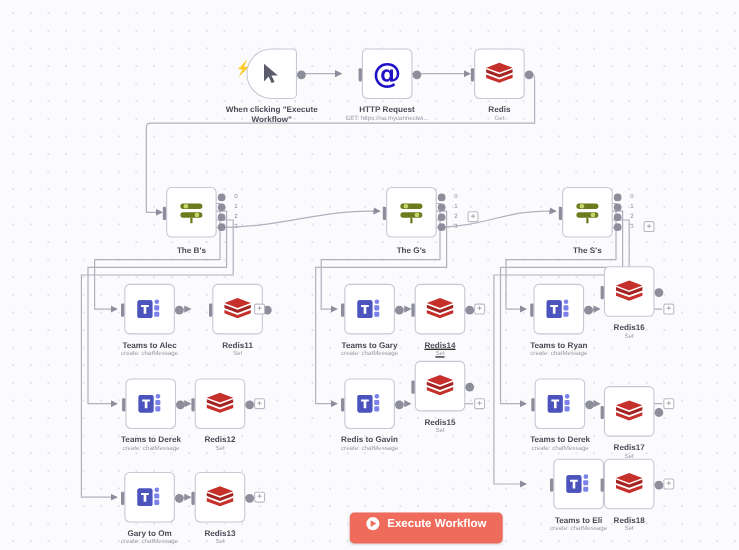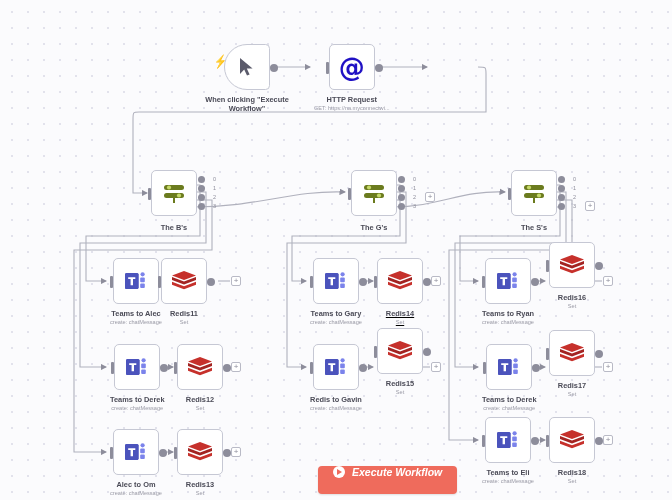--- a/index.html
+++ b/index.html
@@ -93,30 +93,29 @@
   }
   .icon-at {
     font-size: 26px; color: #2011c4; font-weight: bold; line-height: 26px;
     font-family: "DejaVu Sans", sans-serif;
   }
 
   
   #execute-btn {
     position: absolute;
     left: 318px; top: 466px;
-    height: 28px; padding: 0 15px;
+    height: 28px; padding: 12px 15px;
     background: #ef6b5c;
     color: #ffffff;
     border: none; border-radius: 4px;
-    display: flex; align-items: flex-start; gap: 7px;
+    display: flex; align-items: flex-end; gap: 7px;
     font-size: 10.5px; font-weight: bold;
     font-family: "Liberation Sans", sans-serif;
     cursor: pointer;
     box-shadow: 0 1px 2px rgba(0,0,0,0.12);
-    font-style: italic;
   }
   #execute-btn .play {
     width: 12px; height: 12px; border-radius: 50%;
     background: #fff;
     display: flex; align-items: center; justify-content: center;
   }
   #execute-btn .play::after {
     content: ""; width: 0; height: 0;
     border-top: 3.2px solid transparent;
     border-bottom: 3.2px solid transparent;
@@ -201,20 +200,33 @@
   <div class="node" style="left:314px; top:44px;">
     <div class="node-box">
       <span class="port-in"></span>
       <span class="icon-at">@</span>
       <span class="port-out"></span>
     </div>
     <div class="node-label">HTTP Request</div>
     <div class="node-sub">GET: https://na.myconnectwi...</div>
   </div>
 
+  <div class="node" style="left:431px; top:44px;">
+    <div class="node-box">
+      <span class="port-in"></span>
+      <svg width="26" height="22" viewBox="0 0 26 22">
+        <path d="M13,1 L25,5.5 L13,10 L1,5.5 Z" fill="#c6302b"></path>
+        <path d="M1,7 L13,11.5 L25,7 L25,10 L13,14.5 L1,10 Z" fill="#a32422"></path>
+        <path d="M1,11.8 L13,16.3 L25,11.8 L25,14.8 L13,19.3 L1,14.8 Z" fill="#c6302b"></path>
+      </svg>
+      <span class="port-out"></span>
+    </div>
+    <div class="node-label">Redis</div>
+    <div class="node-sub">Get</div>
+  </div>
 
   <div class="node switch" style="left:151px; top:170px;justify-content:flex-end;">
     <div class="node-box">
       <span class="port-in"></span>
       <svg width="26" height="24" viewBox="0 0 26 24">
         <rect x="3" y="4" width="20" height="5" rx="2.5" fill="#6b7b1e"></rect>
         <circle cx="8" cy="6.5" r="2.1" fill="#c6d86a"></circle>
         <rect x="3" y="12" width="20" height="5" rx="2.5" fill="#6b7b1e"></rect>
         <circle cx="18" cy="14.5" r="2.1" fill="#c6d86a"></circle>
         <rect x="12" y="17" width="2" height="5" fill="#6b7b1e"></rect>
@@ -287,21 +299,21 @@
             <path d="M4.2 7.2 H11.3 V9 H9 V15.2 H6.6 V9 H4.2 Z" fill="#ffffff"></path>
             <circle cx="18.6" cy="4.3" r="2.1" fill="#7b83eb"></circle>
             <rect x="16.2" y="7.6" width="4.6" height="4.6" rx="1" fill="#7b83eb"></rect>
             <rect x="16.2" y="13.4" width="4.6" height="4.6" rx="1" fill="#7b83eb"></rect>
           </svg>
           <span class="port-out"></span>
         </div>
         <div class="node-label">Teams to Alec</div>
         <div class="node-sub">create: chatMessage</div>
       </div>
-      <div class="node" style="left: 161px; top: 258px; justify-content: flex-end;">
+      <div class="node" style="left: 193px; top: 258px; justify-content: flex-end;">
         <div class="node-box">
           <span class="port-in"></span>
           <svg width="26" height="22" viewBox="0 0 26 22">
             <path d="M13,1 L25,5.5 L13,10 L1,5.5 Z" fill="#c6302b"></path>
             <path d="M1,7 L13,11.5 L25,7 L25,10 L13,14.5 L1,10 Z" fill="#a32422"></path>
             <path d="M1,11.8 L13,16.3 L25,11.8 L25,14.8 L13,19.3 L1,14.8 Z" fill="#c6302b"></path>
           </svg>
           <span class="port-out"></span>
         </div>
         <div class="node-label">Redis11</div>
@@ -344,21 +356,21 @@
           <svg width="24" height="22" viewBox="0 0 24 22">
             <rect x="1" y="3" width="13.5" height="16" rx="1.6" fill="#5059c9"></rect>
             <rect x="1" y="3" width="13.5" height="16" rx="1.6" fill="#4b53bc"></rect>
             <path d="M4.2 7.2 H11.3 V9 H9 V15.2 H6.6 V9 H4.2 Z" fill="#ffffff"></path>
             <circle cx="18.6" cy="4.3" r="2.1" fill="#7b83eb"></circle>
             <rect x="16.2" y="7.6" width="4.6" height="4.6" rx="1" fill="#7b83eb"></rect>
             <rect x="16.2" y="13.4" width="4.6" height="4.6" rx="1" fill="#7b83eb"></rect>
           </svg>
           <span class="port-out"></span>
         </div>
-        <div class="node-label">Alec to Om</div>
+        <div class="node-label">Gary to Om</div>
         <div class="node-sub">create: chatMessage</div>
       </div>
       <div class="node" style="left: 177px; top: 429px;">
         <div class="node-box">
           <span class="port-in"></span>
           <svg width="26" height="22" viewBox="0 0 26 22">
             <path d="M13,1 L25,5.5 L13,10 L1,5.5 Z" fill="#c6302b"></path>
             <path d="M1,7 L13,11.5 L25,7 L25,10 L13,14.5 L1,10 Z" fill="#a32422"></path>
             <path d="M1,11.8 L13,16.3 L25,11.8 L25,14.8 L13,19.3 L1,14.8 Z" fill="#c6302b"></path>
           </svg>
@@ -467,35 +479,35 @@
             <path d="M4.2 7.2 H11.3 V9 H9 V15.2 H6.6 V9 H4.2 Z" fill="#ffffff"></path>
             <circle cx="18.6" cy="4.3" r="2.1" fill="#7b83eb"></circle>
             <rect x="16.2" y="7.6" width="4.6" height="4.6" rx="1" fill="#7b83eb"></rect>
             <rect x="16.2" y="13.4" width="4.6" height="4.6" rx="1" fill="#7b83eb"></rect>
           </svg>
           <span class="port-out"></span>
         </div>
         <div class="node-label">Teams to Derek</div>
         <div class="node-sub">create: chatMessage</div>
       </div>
-      <div class="node" style="left: 549px; top: 330px;">
+      <div class="node" style="left: 549px; top: 351px;">
         <div class="node-box">
           <span class="port-in"></span>
           <svg width="26" height="22" viewBox="0 0 26 22">
             <path d="M13,1 L25,5.5 L13,10 L1,5.5 Z" fill="#c6302b"></path>
             <path d="M1,7 L13,11.5 L25,7 L25,10 L13,14.5 L1,10 Z" fill="#a32422"></path>
             <path d="M1,11.8 L13,16.3 L25,11.8 L25,14.8 L13,19.3 L1,14.8 Z" fill="#c6302b"></path>
           </svg>
           <span class="port-out"></span>
         </div>
         <div class="node-label">Redis17</div>
         <div class="node-sub">Set</div>
       </div>
       <div class="plus-btn" style="position: absolute; left: 603px; top: 362px;">+</div>
-      <div class="node" style="left: 482px; top: 417px;">
+      <div class="node" style="left: 500px; top: 417px;">
         <div class="node-box">
           <span class="port-in"></span>
           <svg width="24" height="22" viewBox="0 0 24 22">
             <rect x="1" y="3" width="13.5" height="16" rx="1.6" fill="#5059c9"></rect>
             <rect x="1" y="3" width="13.5" height="16" rx="1.6" fill="#4b53bc"></rect>
             <path d="M4.2 7.2 H11.3 V9 H9 V15.2 H6.6 V9 H4.2 Z" fill="#ffffff"></path>
             <circle cx="18.6" cy="4.3" r="2.1" fill="#7b83eb"></circle>
             <rect x="16.2" y="7.6" width="4.6" height="4.6" rx="1" fill="#7b83eb"></rect>
             <rect x="16.2" y="13.4" width="4.6" height="4.6" rx="1" fill="#7b83eb"></rect>
           </svg>

